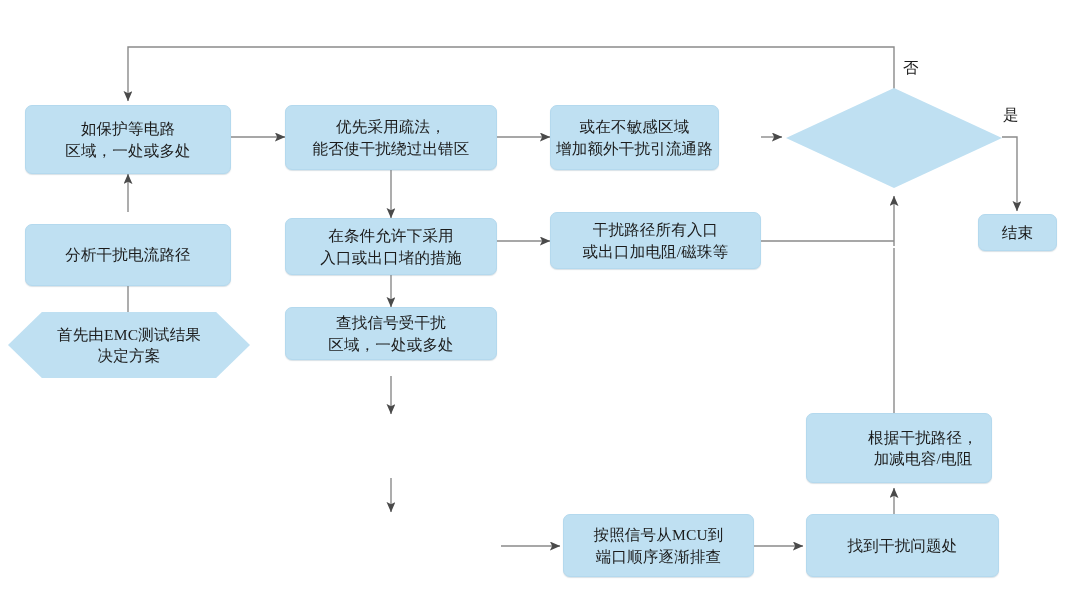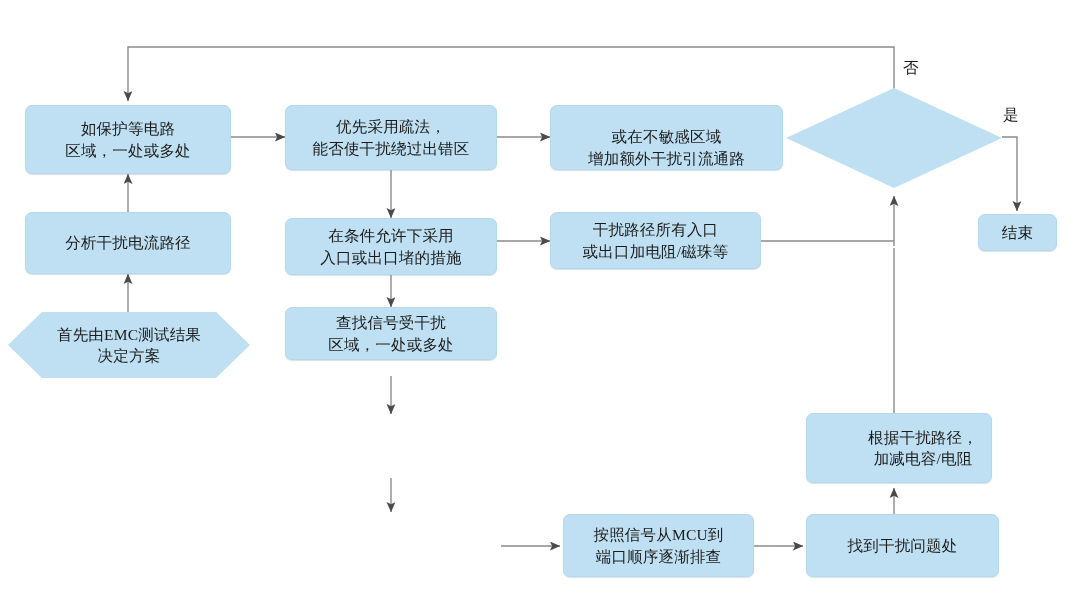--- a/index.html
+++ b/index.html
@@ -138,35 +138,35 @@
 
     </g>
   </svg>
 
   <div class="node hex" style="left:8px; top:312px; width:242px; height:66px;">
     <span class="hex-shape"></span>
     <span class="hex-text">首先由EMC测试结果
 决定方案</span>
   </div>
 
-  <div class="node proc" style="left:25px; top:212px; width:206px; height:62px;">
+  <div class="node proc" style="left:25px; top:224px; width:206px; height:62px;">
     <span>分析干扰电流路径</span>
   </div>
 
   <div class="node proc" style="left:25px; top:105px; width:206px; height:69px;">
     <span>如保护等电路
 区域，一处或多处</span>
   </div>
 
   <div class="node proc" style="left:285px; top:105px; width:212px; height:65px;">
     <span>优先采用疏法，
 能否使干扰绕过出错区</span>
   </div>
 
-  <div class="node proc" style="left:550px; top:105px; width:233px; height:65px;align-items:flex-end;">
+  <div class="node proc" style="left:550px; top:105px; width:169px; height:65px;">
     <span>或在不敏感区域
 增加额外干扰引流通路</span>
   </div>
 
   <div class="node dia" style="left:786px; top:88px; width:216px; height:100px;">
     <span class="dia-shape"></span>
   </div>
 
   <div class="node proc" style="left:978px; top:214px; width:79px; height:37px;">
     <span>结束</span>

